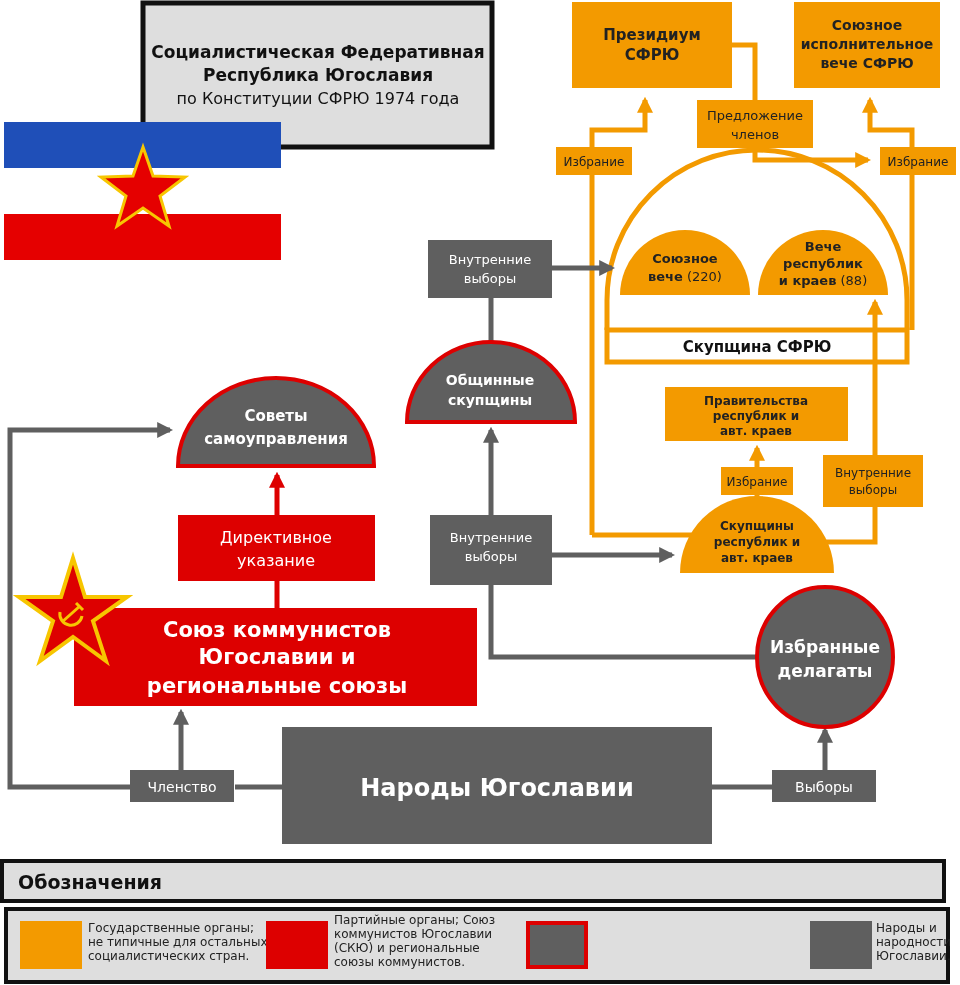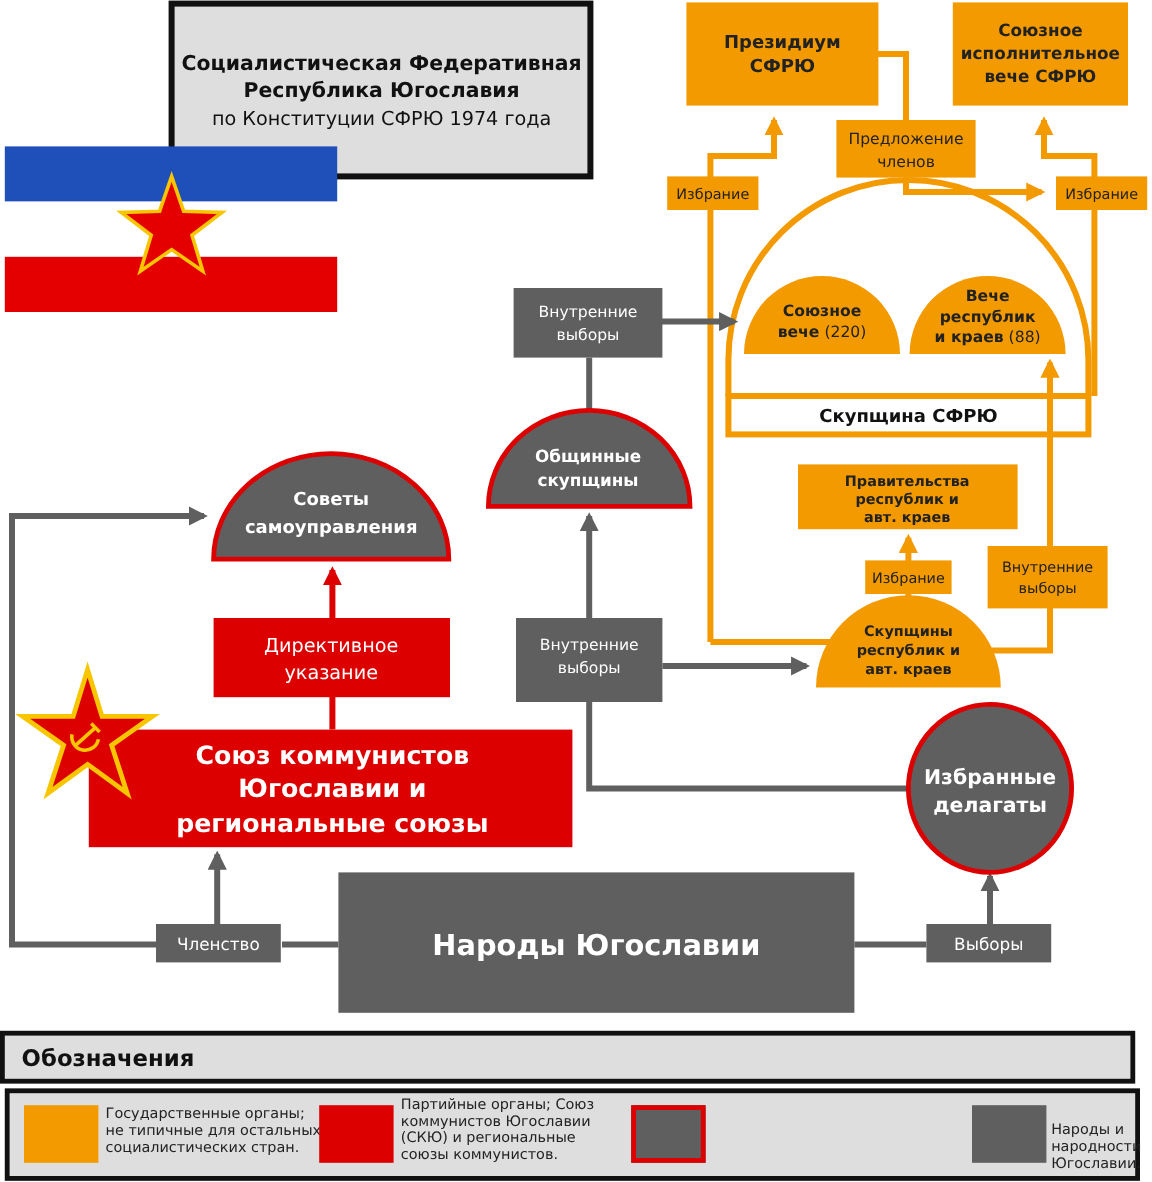--- a/index.html
+++ b/index.html
@@ -219,17 +219,17 @@
 
     <div class="swatch" style="left:258px; background:#dd0000;"></div>
     <div class="legend-text" style="left:326px; top:2px;">Партийные органы; Союз
 коммунистов Югославии
 (СКЮ) и региональные
 союзы коммунистов.</div>
 
     <div class="swatch" style="left:518px; background:#5f5f5f; border:4px solid #dd0000;"></div>
 
     <div class="swatch" style="left:802px; background:#5f5f5f;"></div>
-    <div class="legend-text" style="left:868px; top:23px;">Народы и
+    <div class="legend-text" style="left:868px; top:10px;">Народы и
 народности
 Югославии.</div>
   </div>
 </div>
 
 </body></html>

